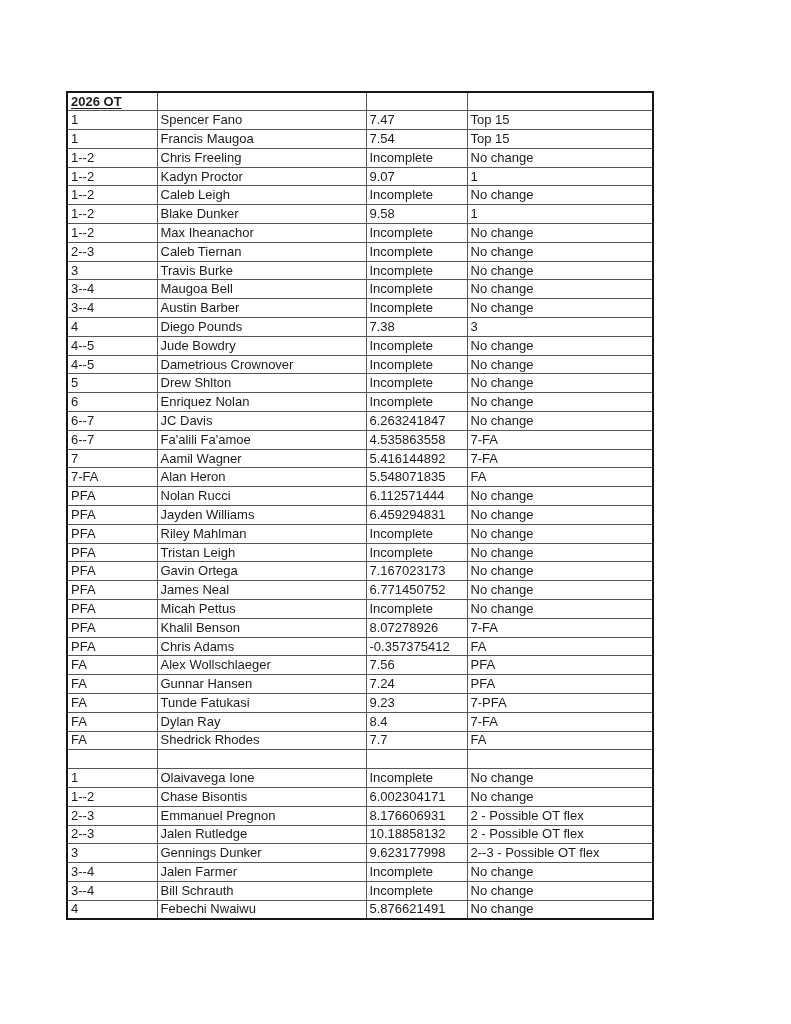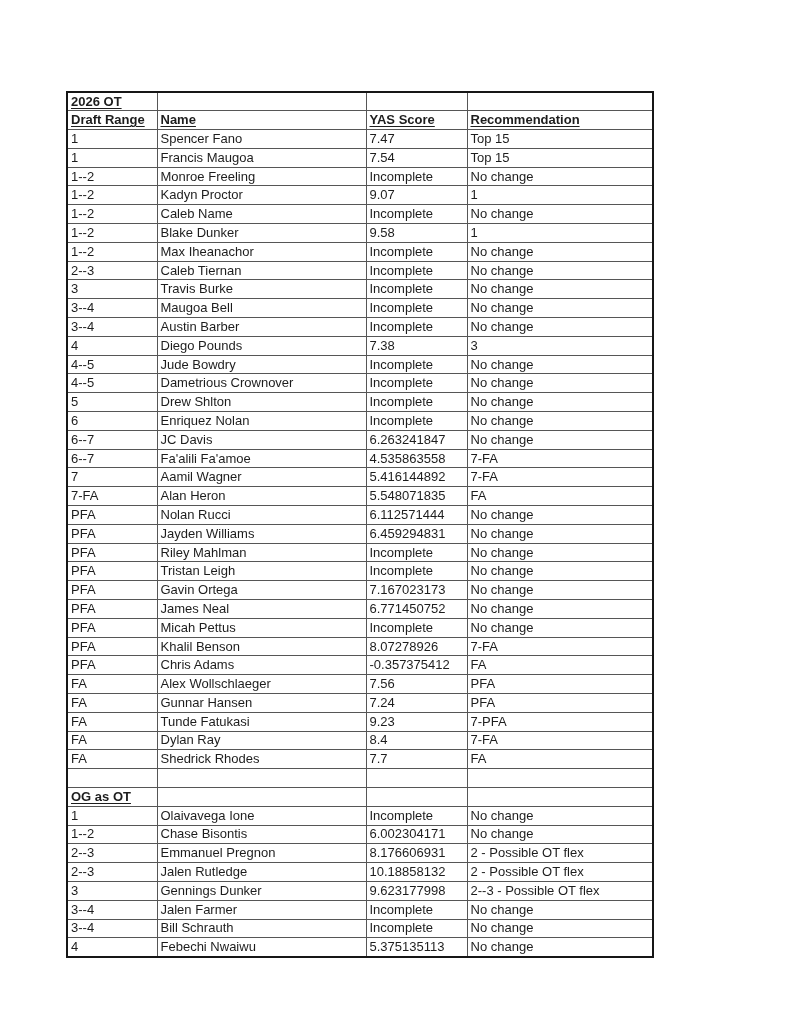--- a/index.html
+++ b/index.html
@@ -60,52 +60,46 @@
         <col class="c4">
     </colgroup>
     <tbody id="sheet-body">
         <tr>
           <td class="hdr">2026 OT</td>
           <td></td>
           <td></td>
           <td></td>
         </tr>
         <tr>
-          <td class="hdr">Draft Range</td>
-          <td class="hdr">Name</td>
-          <td class="hdr">YAS Score</td>
-          <td class="hdr">Recommendation</td>
-        </tr>
-        <tr>
           <td>1</td>
           <td>Spencer Fano</td>
           <td>7.47</td>
           <td>Top 15</td>
         </tr>
         <tr>
           <td>1</td>
           <td>Francis Maugoa</td>
           <td>7.54</td>
           <td>Top 15</td>
         </tr>
         <tr>
           <td>1--2</td>
-          <td>Monroe Freeling</td>
+          <td>Chris Freeling</td>
           <td>Incomplete</td>
           <td>No change</td>
         </tr>
         <tr>
           <td>1--2</td>
           <td>Kadyn Proctor</td>
           <td>9.07</td>
           <td>1</td>
         </tr>
         <tr>
           <td>1--2</td>
-          <td>Caleb Name</td>
+          <td>Caleb Leigh</td>
           <td>Incomplete</td>
           <td>No change</td>
         </tr>
         <tr>
           <td>1--2</td>
           <td>Blake Dunker</td>
           <td>9.58</td>
           <td>1</td>
         </tr>
         <tr>
@@ -276,26 +270,20 @@
           <td>7.7</td>
           <td>FA</td>
         </tr>
         <tr>
           <td></td>
           <td></td>
           <td></td>
           <td></td>
         </tr>
         <tr>
-          <td class="hdr">OG as OT</td>
-          <td></td>
-          <td></td>
-          <td></td>
-        </tr>
-        <tr>
           <td>1</td>
           <td>Olaivavega Ione</td>
           <td>Incomplete</td>
           <td>No change</td>
         </tr>
         <tr>
           <td>1--2</td>
           <td>Chase Bisontis</td>
           <td>6.002304171</td>
           <td>No change</td>
@@ -326,18 +314,18 @@
         </tr>
         <tr>
           <td>3--4</td>
           <td>Bill Schrauth</td>
           <td>Incomplete</td>
           <td>No change</td>
         </tr>
         <tr>
           <td>4</td>
           <td>Febechi Nwaiwu</td>
-          <td>5.375135113</td>
+          <td>5.876621491</td>
           <td>No change</td>
         </tr>
       </tbody>
   </table>
 </div>
 
 </body></html>

